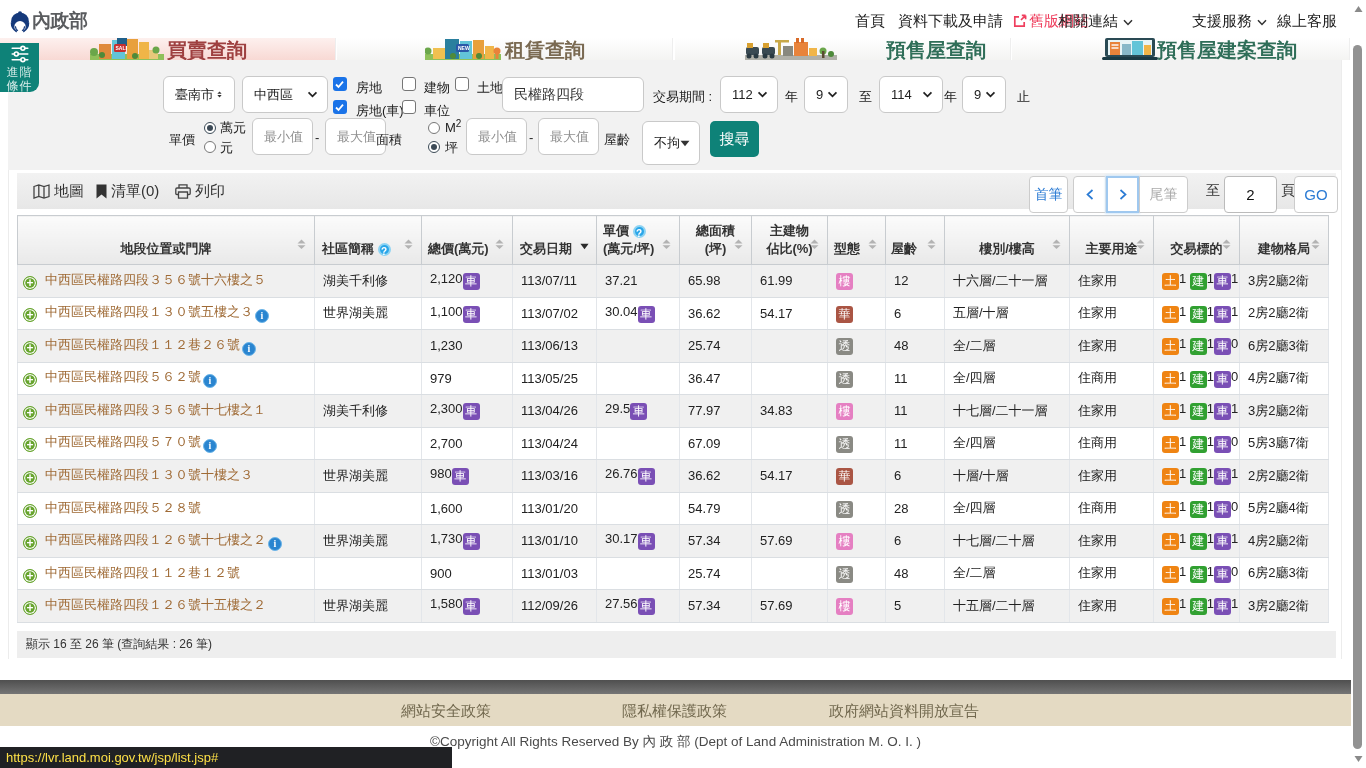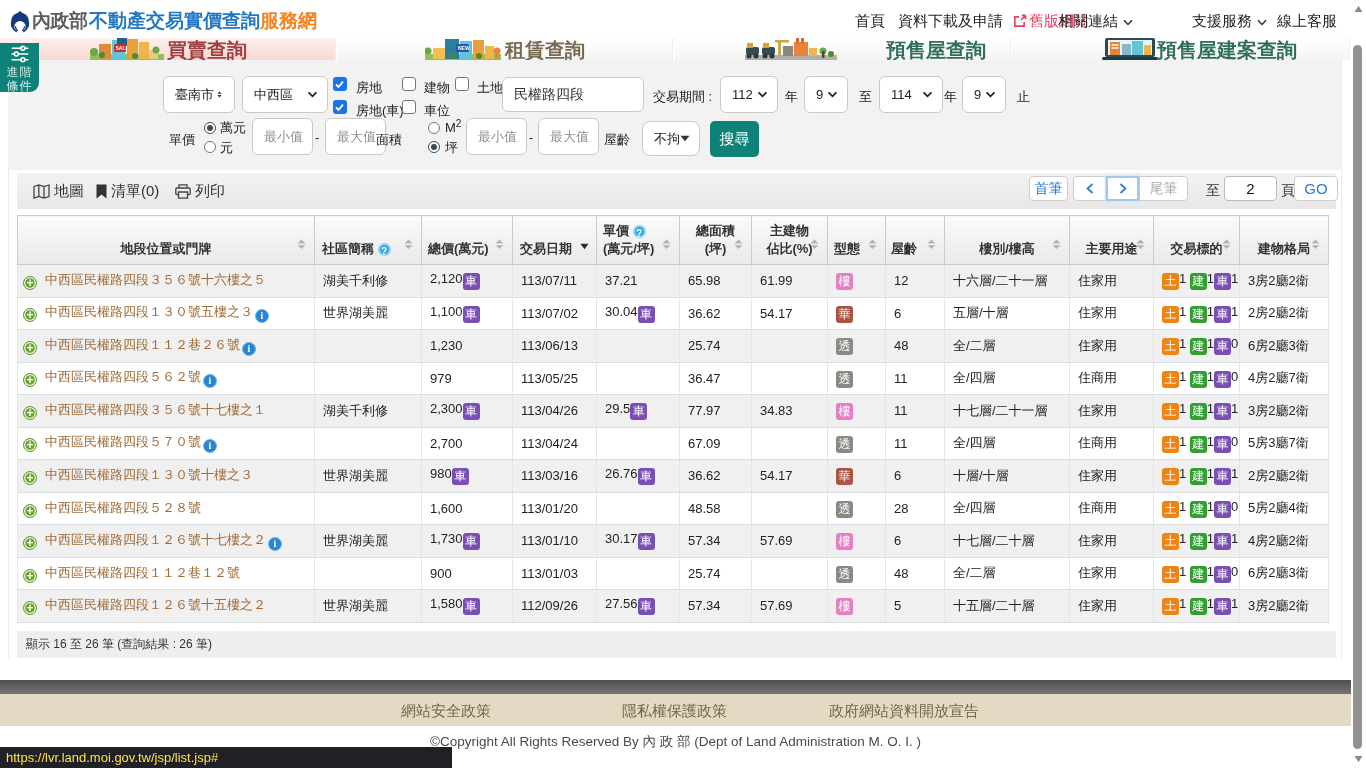--- a/index.html
+++ b/index.html
@@ -45,21 +45,21 @@
 .rd.on { border:1px solid #3c4a56; }
 .rd.on::after { content:""; position:absolute; left:2px; top:2px; width:6px; height:6px;
   border-radius:50%; background:#3c4a56; }
 #btn-search { position:absolute; left:702px; top:61px; width:49px; height:36px; background:#0e8278;
   border-radius:5px; color:#fff; font-size:15px; display:flex; align-items:center; justify-content:center; }
 
 
 #toolbar { position:absolute; left:17px; top:173px; width:1319px; height:36px;
   background:linear-gradient(#f2f2f2,#e7e7e7); }
 .tbi { position:absolute; top:0; height:36px; display:flex; align-items:center; font-size:15px; color:#333; }
-.pgb { position:absolute; top:3px; height:25px; background:#fff; border:1px solid #ccc;
+.pgb { position:absolute; top:3px; height:37px; background:#fff; border:1px solid #ccc;
   display:flex; align-items:center; justify-content:center; font-size:14px; color:#2b7bd4; }
 
 
 #tbl { position:absolute; left:17px; top:215px; width:1311px; border-collapse:collapse;
   table-layout:fixed; font-size:13px; color:#222; }
 #tbl th { height:49px; background:linear-gradient(#fbfbfb,#e9e9e9); border:1px solid #c8ccd0;
   font-size:13px; font-weight:bold; color:#333; position:relative; vertical-align:bottom; padding-bottom:6px;}
 #tbl td { height:32.5px; border:1px solid #dadee2; border-left:1px solid #e3e6ea; border-right:1px solid #e3e6ea; padding:0 0 0 8px; overflow:hidden; white-space:nowrap; }
 #tbl tr.g td { background:#f0f0f0; }
 #tbl td.addr { color:#9f6a35; padding-left:5px; }
@@ -105,21 +105,20 @@
   <svg id="logo" width="24" height="24" viewBox="0 0 24 24">
     <circle cx="12" cy="11.4" r="8.9" fill="#15397b"></circle>
     <circle cx="12" cy="3.2" r="2" fill="#15397b"></circle>
     <circle cx="12" cy="16.8" r="5.7" fill="#fff"></circle>
     <path d="M3.6 12.6 a10.2 10.2 0 0 0 5.2 9" stroke="#15397b" stroke-width="1.8" fill="none"></path>
     <path d="M20.4 12.6 a10.2 10.2 0 0 1 -5.2 9" stroke="#15397b" stroke-width="1.8" fill="none"></path>
     <path d="M7.3 16.2 a6.4 6.4 0 0 0 2.6 4.6" stroke="#15397b" stroke-width="1.3" fill="none"></path>
     <path d="M16.7 16.2 a6.4 6.4 0 0 1 -2.6 4.6" stroke="#15397b" stroke-width="1.3" fill="none"></path>
   </svg>
   <span id="t-moi">內政部</span>
-  <span id="t-main">不動產交易實價查詢<b>服務網</b></span>
   <div id="nav">
     <span style="left:855px;">首頁</span>
     <span style="left:898px;">資料下載及申請</span>
     <span class="red" style="left:1013px;"><svg width="14" height="14" viewBox="0 0 14 14" style="vertical-align:-2px; margin-right:2px;">
           <path d="M11.2 8 V12.2 H1.8 V2.8 H6" fill="none" stroke="#ef3f5e" stroke-width="1.7"></path>
           <path d="M8 6 L12.6 1.4 M12.6 1.4 H8.8 M12.6 1.4 V5.2" stroke="#ef3f5e" stroke-width="1.7" fill="none"></path>
         </svg>舊版網站</span>
     <span style="left:1058px;">相關連結<svg width="10" height="7" viewBox="0 0 10 7" style="margin-left:5px;">
           <path d="M1 1.2 L5 5.5 L9 1.2" fill="none" stroke="#333" stroke-width="1.5"></path>
         </svg></span>
@@ -288,21 +287,21 @@
   <span class="rd on" style="left:420px; top:81px;"></span>
   <span class="flabel" style="left:437px; top:79px;">坪</span>
   <div class="inp" style="left:458px; top:58px; width:61px; height:37px;">
       <span class="ph">最小值</span>
     </div>
   <span class="flabel" style="left:521px; top:70px;">-</span>
   <div class="inp" style="left:530px; top:58px; width:61px; height:37px;">
       <span class="ph">最大值</span>
     </div>
   <span class="flabel" style="left:596px; top:71px;">屋齡</span>
-  <div class="sel" style="left:634px; top:61px; width:58px; height:35px;border-radius:8px;">不拘
+  <div class="sel" style="left:634px; top:61px; width:58px; height:44px;">不拘
     <svg class="chev" width="9" height="6" viewBox="0 0 9 6">
         <path d="M0.5 0.5 L4.5 5.5 L8.5 0.5 Z" fill="#333"></path>
       </svg>
   </div>
   <div id="btn-search">搜尋</div>
 </div>
 <div class="abs" style="left:8px; top:170px; width:1px; height:489px; background:#ececec;"></div>
 <div class="abs" style="left:1341px; top:60px; width:1px; height:599px; background:#ececec;"></div>
 
 <div id="toolbar">
@@ -512,21 +511,21 @@
         <td>住家用</td>
         <td><span class="badge b-tu">土</span>1 <span class="badge b-jian">建</span>1<span class="badge b-car">車</span>1</td>
         <td>2房2廳2衛</td>
       </tr>
 <tr>
         <td class="addr"><span class="plus">+</span>中西區民權路四段５２８號</td>
         <td></td>
         <td>1,600</td>
         <td>113/01/20</td>
         <td></td>
-        <td>48.58</td>
+        <td>54.79</td>
         <td></td>
         <td><span class="badge b-tou">透</span></td>
         <td>28</td>
         <td>全/四層</td>
         <td>住商用</td>
         <td><span class="badge b-tu">土</span>1 <span class="badge b-jian">建</span>1<span class="badge b-car">車</span>0</td>
         <td>5房2廳4衛</td>
       </tr>
 <tr class="g">
         <td class="addr"><span class="plus">+</span>中西區民權路四段１２６號十七樓之２<span class="info">i</span></td>

